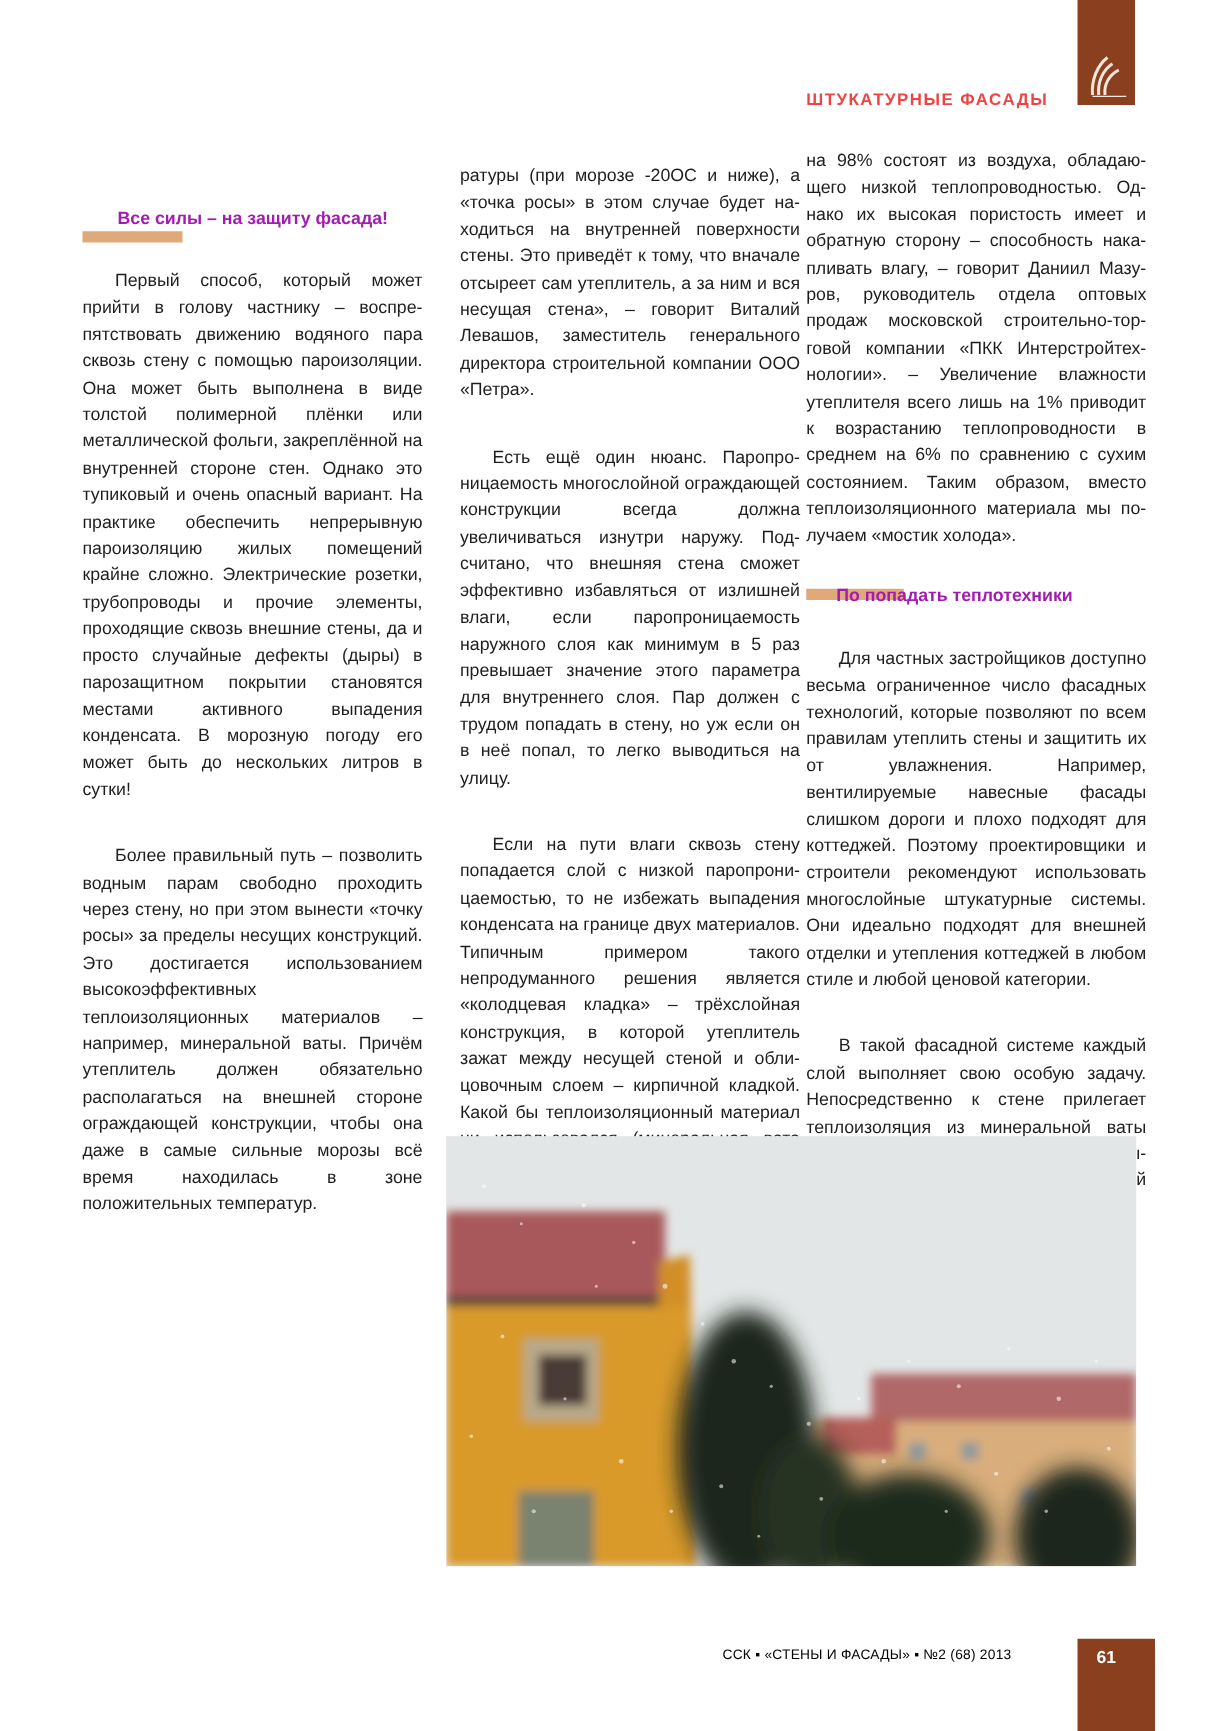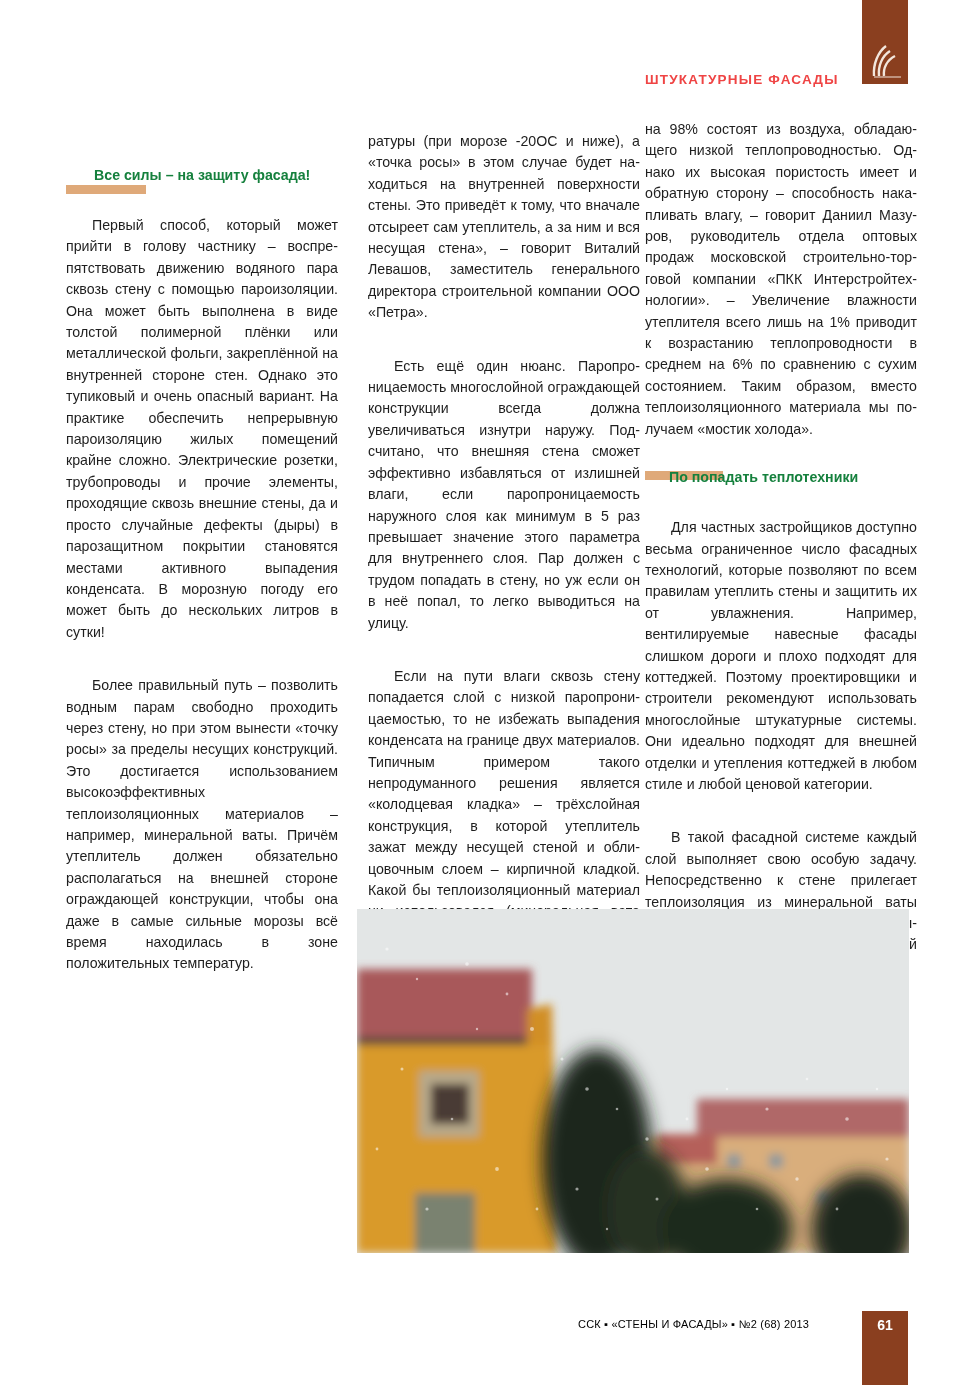--- a/index.html
+++ b/index.html
@@ -9,33 +9,33 @@
     .tab-top svg { position: absolute; left: 8px; top: 40px; }
     .section-title { position: absolute; left: 645px; top: 72px; font-size: 13.5px; font-weight: bold; letter-spacing: 1.2px; color: #ef4444; white-space: nowrap; }
 
     .col { position: absolute; width: 272px; font-size: 14.2px; line-height: 21.4px; text-align: justify; hyphens: manual; }
     .col p { margin: 0; }
     .col p.ind { text-indent: 26px; margin-top: 32px; }
     #col1 { left: 66px; top: 131px; }
     #col2 { left: 368px; top: 131px; }
     #col3 { left: 645px; top: 119px; }
 
-    .heading { position: relative; font-weight: 900; font-size: 14.2px; line-height: 16px; color: #15803d; text-align: left; font-family: "Liberation Sans", sans-serif; }
+    .heading { position: relative; font-weight: 900; font-size: 14.2px; line-height: 16px; color: #a21caf; text-align: left; font-family: "Liberation Sans", sans-serif; }
     .heading .bar { position: absolute; height: 9px; background: #dfa979; z-index: 0; }
     .heading span.t { position: relative; z-index: 1; }
     #h1 { margin: 36px 0 28px 0; padding-left: 28px; }
     #h1 .bar { left: 0; top: 18px; width: 80px; }
     #h2 { margin: 29px 0 22px 0; padding-left: 24px; }
     #h2 .bar { left: 0; top: 2px; width: 78px; }
 
     .photo { position: absolute; left: 357px; top: 909px; width: 552px; height: 344px; overflow: hidden; background: #e6e8e8; }
     .photo svg { display: block; }
 
     .footer { position: absolute; left: 578px; top: 1318px; font-size: 11px; color: #000000; white-space: nowrap; letter-spacing: 0.2px; }
-    .tab-bottom { position: absolute; left: 862px; top: 1311px; width: 46px; height: 74px; background: #8a3f1f; }
+    .tab-bottom { position: absolute; left: 862px; top: 1311px; width: 62px; height: 74px; background: #8a3f1f; }
     .page-num { position: absolute; left: 0; width: 46px; top: 6px; text-align: center; color: #ffffff; font-weight: bold; font-size: 14px; }
   </style>
 </head>
 <body>
 
 <div class="tab-top">
   <svg width="32" height="38" viewBox="0 0 32 38">
     <path d="M4 36 C3 24 8 12 16 6" stroke="#f2e6dc" stroke-width="2.4" fill="none"></path>
     <path d="M9 36 C8 26 12 16 20 11" stroke="#f2e6dc" stroke-width="2.4" fill="none"></path>
     <path d="M14 36 C13 28 17 20 25 16" stroke="#f2e6dc" stroke-width="2.4" fill="none"></path>

